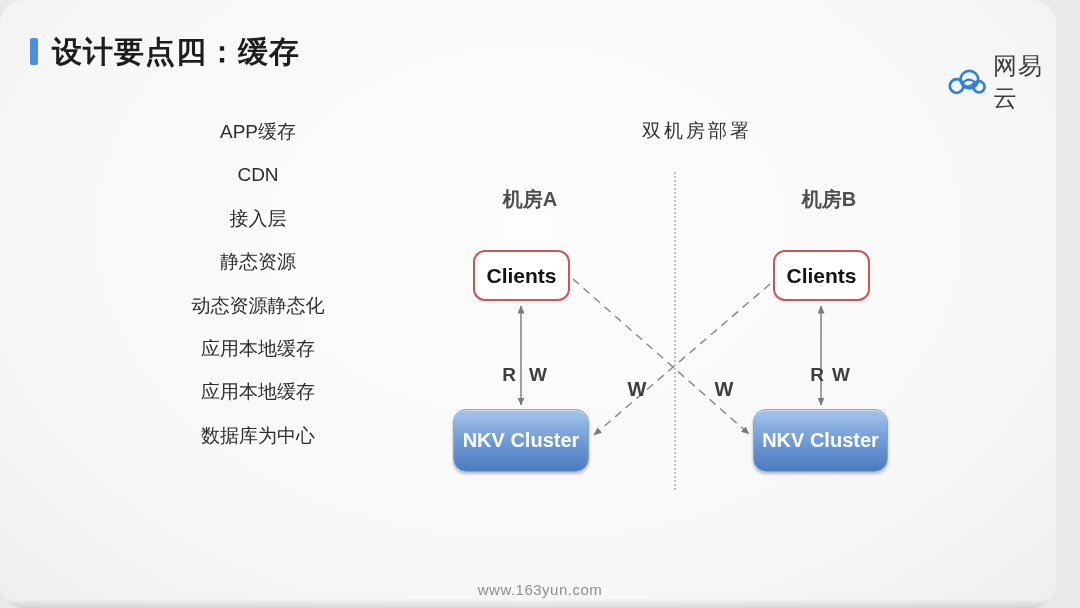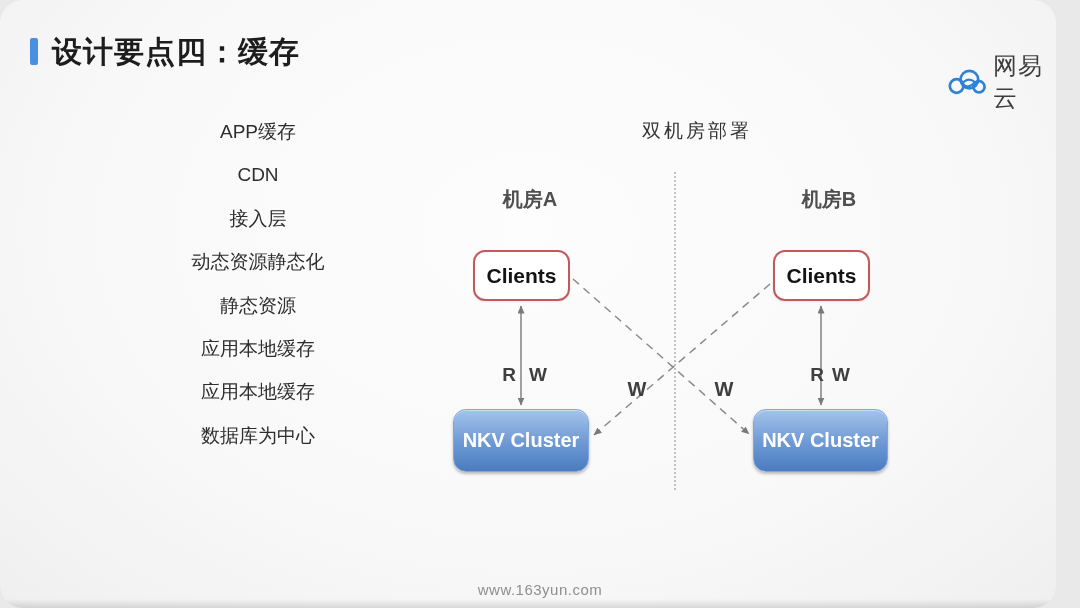--- a/index.html
+++ b/index.html
@@ -89,22 +89,22 @@
         </g>
       </svg>
     </span>
     <span class="logo-text">网易云</span>
   </div>
 
   <div class="cache-list">
     <div class="cache-list-item">APP缓存</div>
     <div class="cache-list-item">CDN</div>
     <div class="cache-list-item">接入层</div>
+    <div class="cache-list-item">静态资源</div>
     <div class="cache-list-item">动态资源静态化</div>
-    <div class="cache-list-item">静态资源</div>
     <div class="cache-list-item">应用本地缓存</div>
     <div class="cache-list-item">应用本地缓存</div>
     <div class="cache-list-item">数据库为中心</div>
   </div>
 
   <div class="diagram-title">双机房部署</div>
 
   <svg class="connector-svg" width="1080" height="608" viewBox="0 0 1080 608">
     <defs>
       <marker id="ah" markerWidth="9" markerHeight="8" refX="7.5" refY="3.5" orient="auto-start-reverse" markerUnits="userSpaceOnUse">

